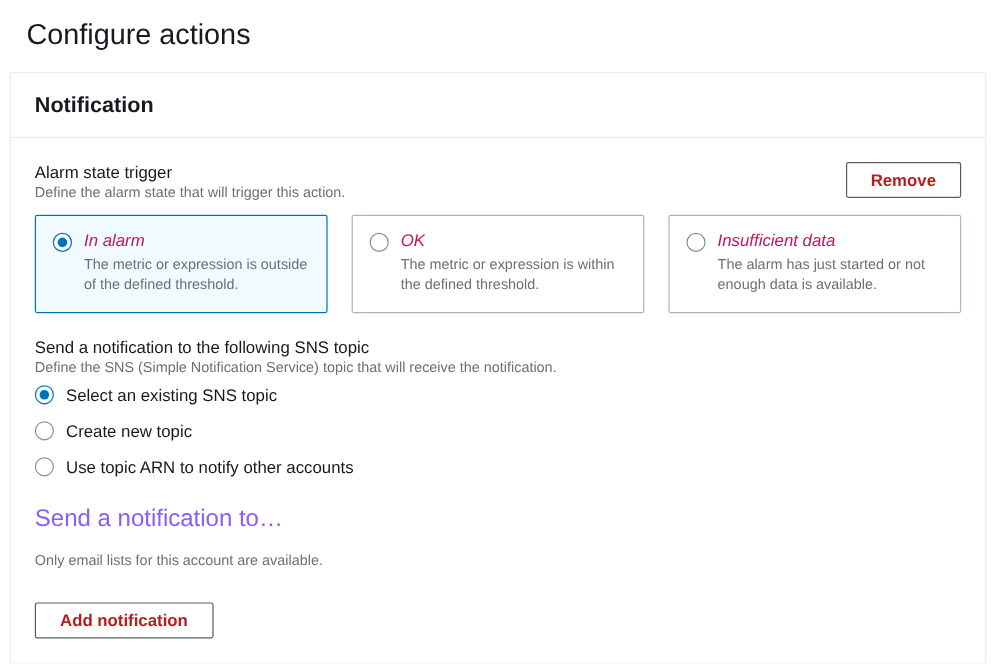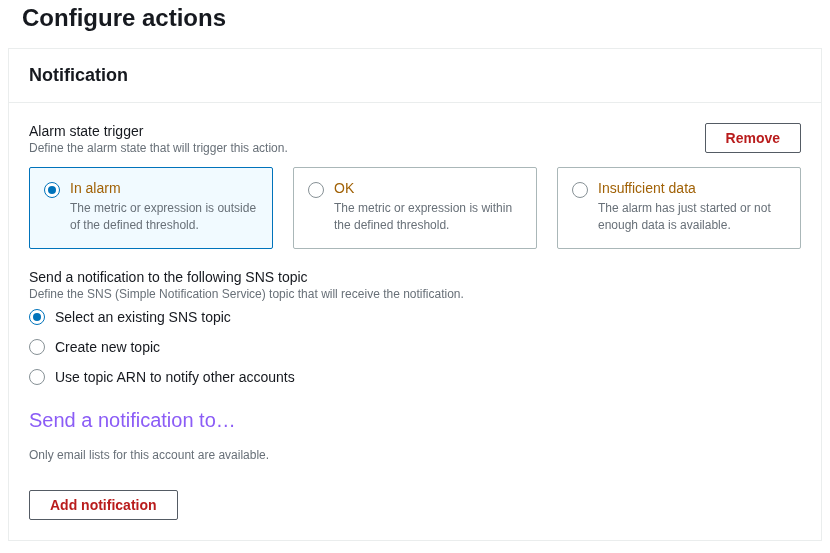--- a/index.html
+++ b/index.html
@@ -9,22 +9,22 @@
     }
     body {
       font-family: "Amazon Ember", "Helvetica Neue", Arial, sans-serif;
       background: #ffffff;
       color: #16191f;
       font-size: 14px;
       width: 830px;
     }
     .page-title {
       font-size: 24px;
-      font-weight: 700;
-      padding: 4px 0 16px 22px;
+      font-weight: 400;
+      padding: 16px 0 16px 22px;
       color: #16191f;
     }
     .panel {
       border: 1px solid #eaeded;
       margin: 0 8px 0 8px;
       background: #fff;
     }
     .panel-header {
       padding: 16px 20px;
       border-bottom: 1px solid #eaeded;
@@ -103,22 +103,23 @@
       width: 8px;
       height: 8px;
       border-radius: 50%;
       background: #0073bb;
     }
     .tile-content {
       flex: 1;
     }
     .tile-label {
       font-size: 14px;
-      color: #a16207;
+      color: #be185d;
       margin-bottom: 4px;
+      font-style: italic;
     }
     .tile-desc {
       font-size: 12px;
       color: #687078;
       line-height: 1.4;
     }
     .radio-list {
       display: flex;
       flex-direction: column;
       gap: 14px;

